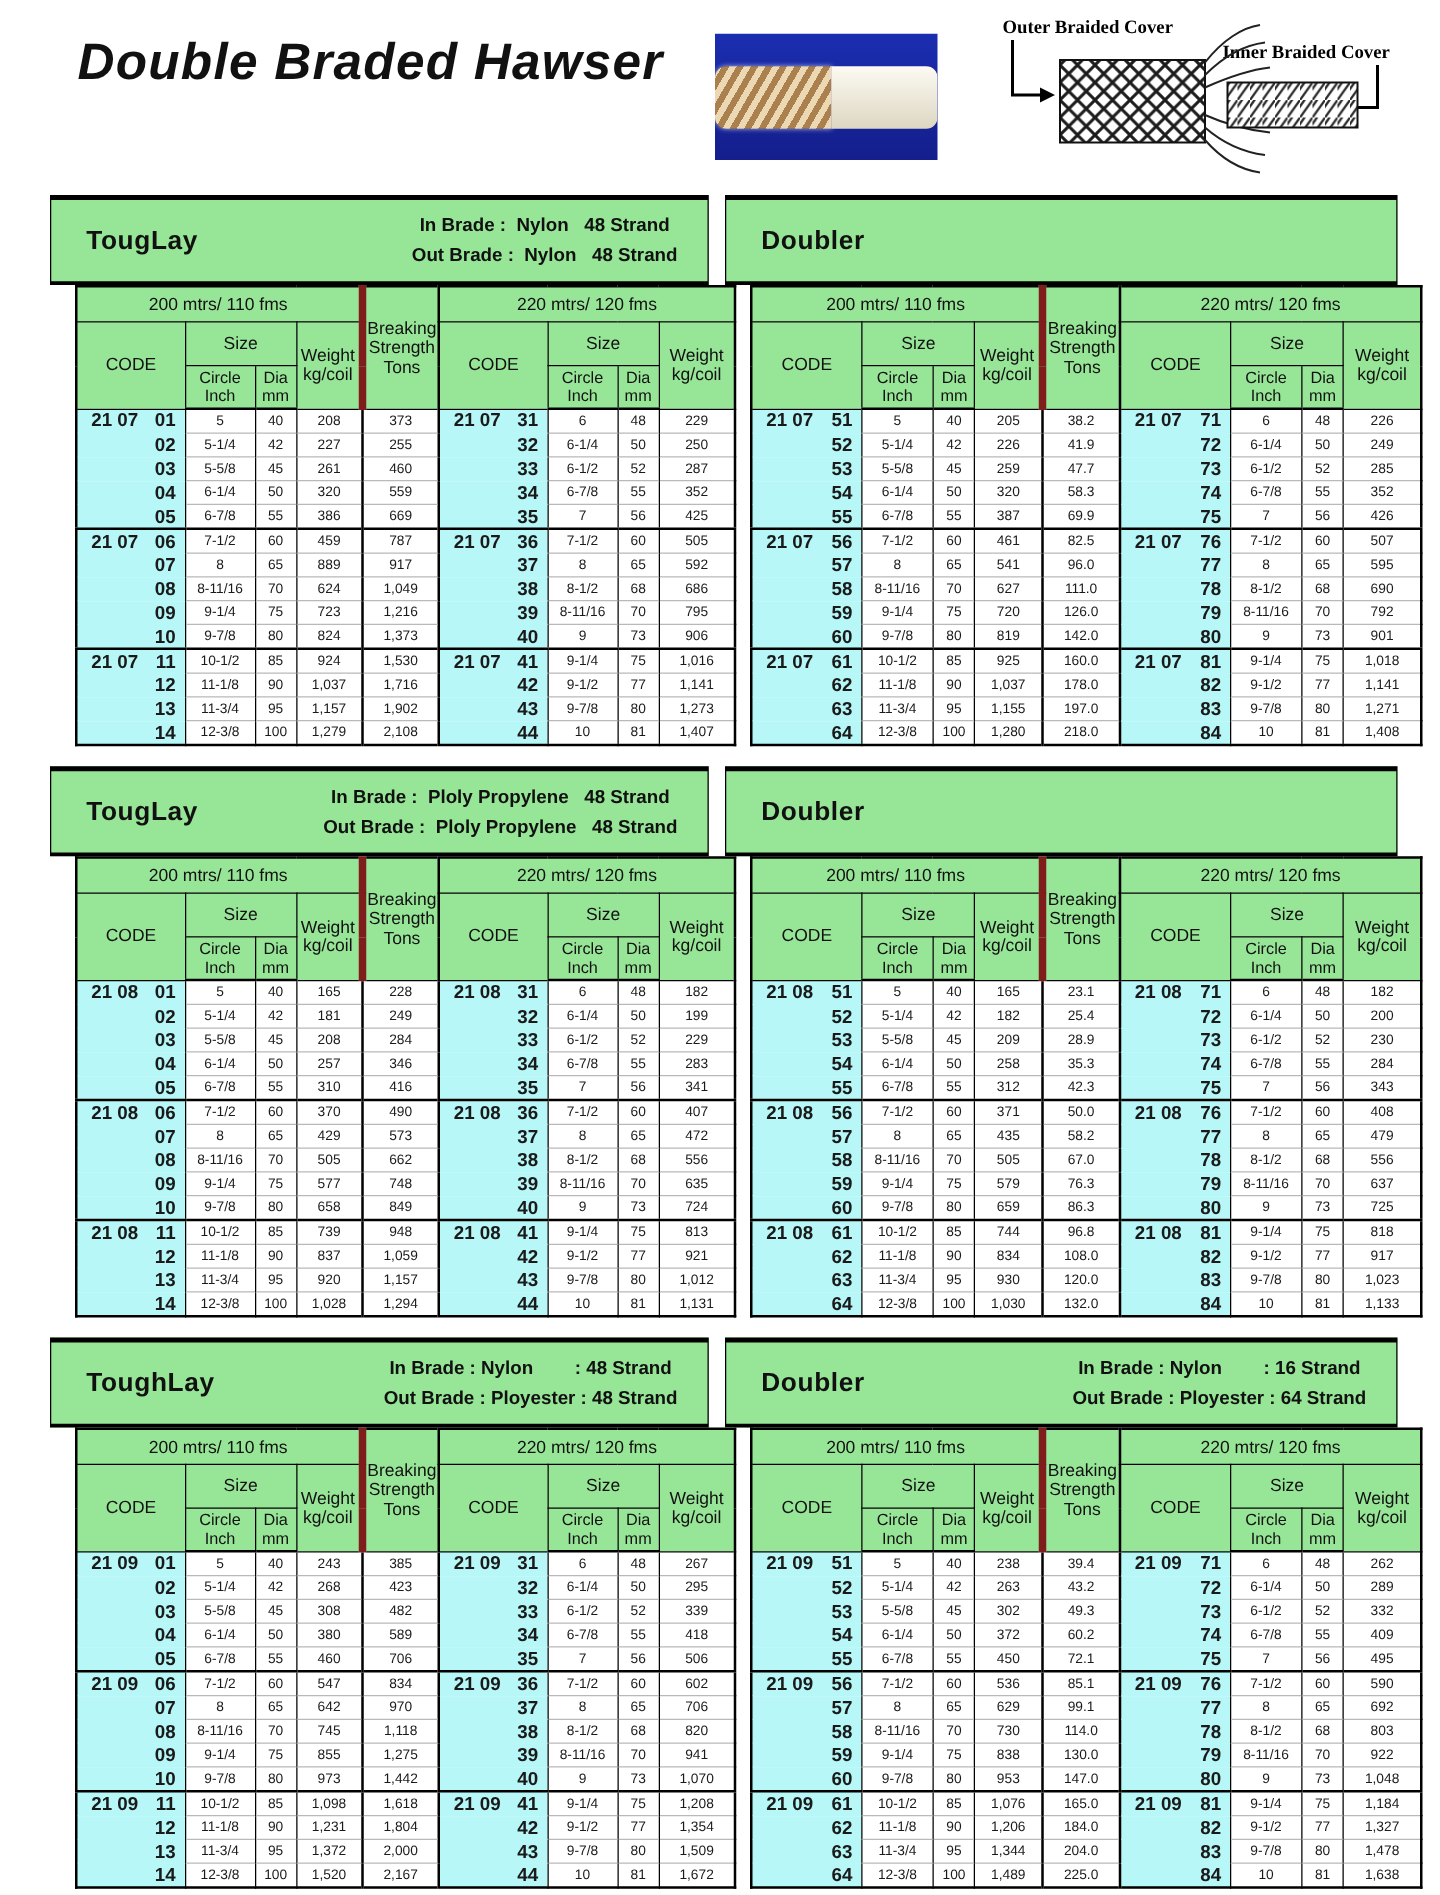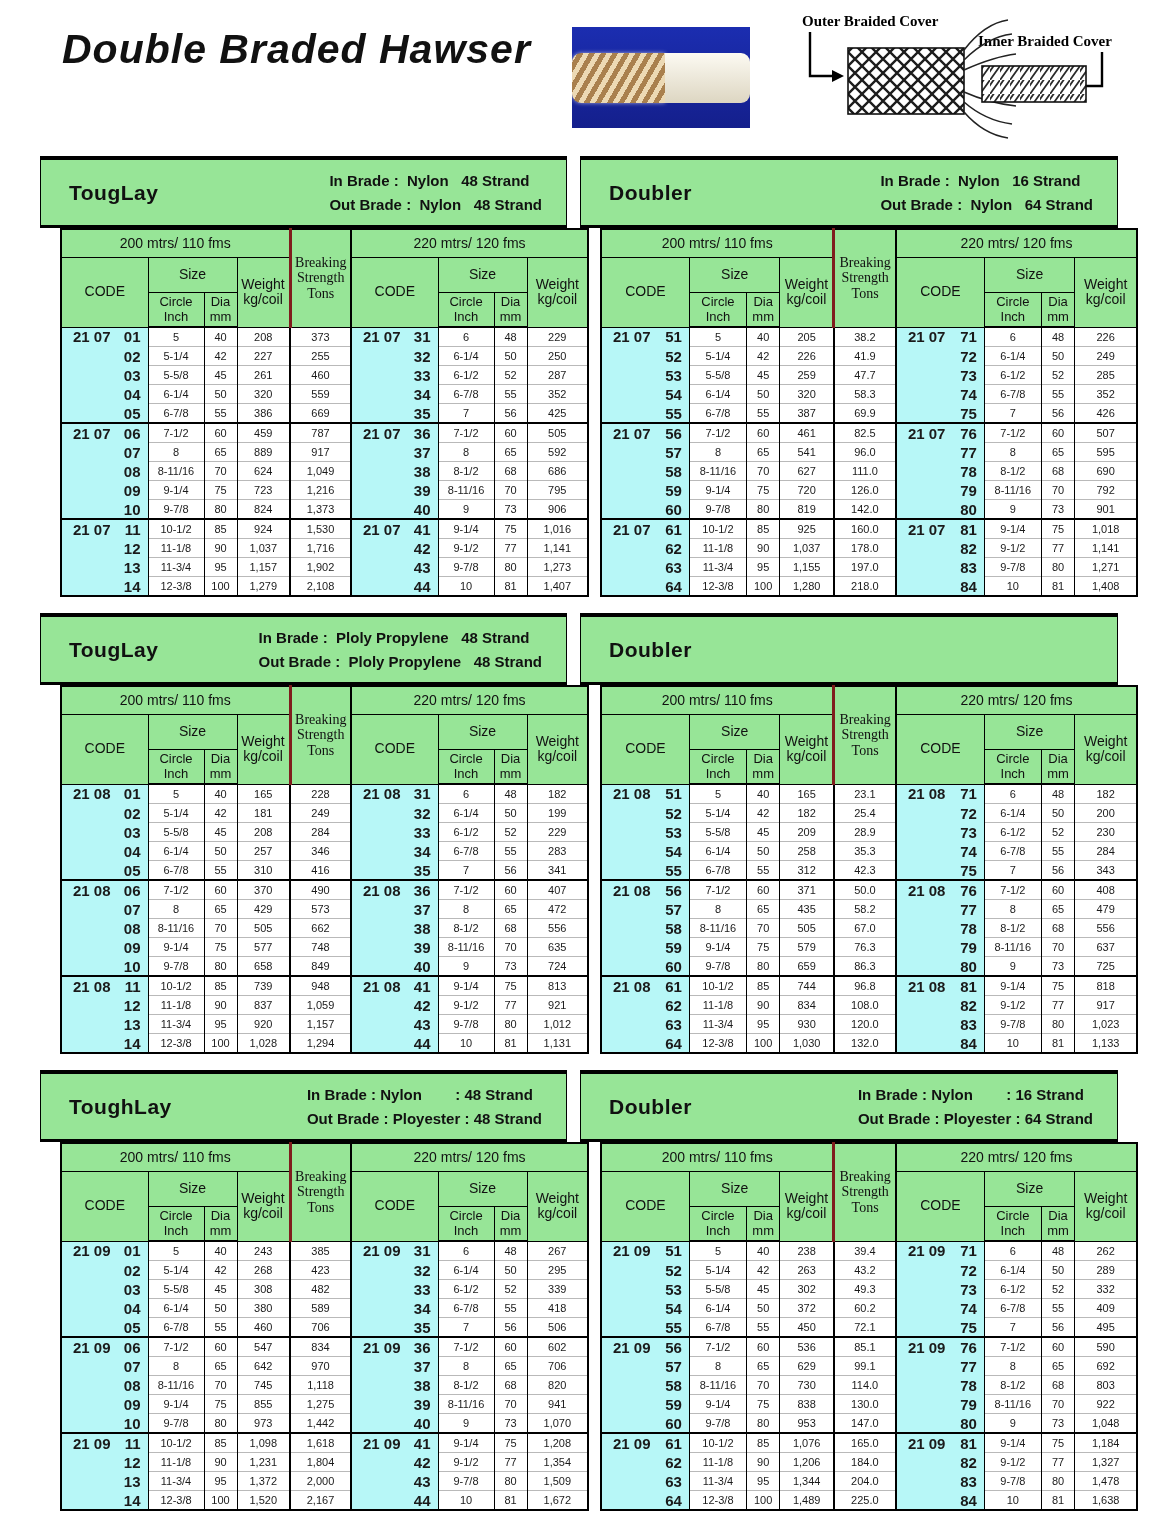--- a/index.html
+++ b/index.html
@@ -13,33 +13,33 @@
   .rope-braid{width:52%;background:repeating-linear-gradient(120deg,#ecd9b4 0 5px,#a9804e 5px 10px);
     border-radius:9px 0 0 9px;box-shadow:0 0 4px rgba(255,255,255,.6);}
   .rope-smooth{flex:1;background:linear-gradient(#fcfaf2,#ddd6c2);border-radius:0 9px 9px 0;}
   .rope-diagram{position:absolute;left:750px;top:10px;}
   .tables{display:grid;grid-template-columns:527px 538px;column-gap:13px;row-gap:16px;
     margin:6px 0 0 40px;}
   .tbl-title{background:var(--green);border:1px solid #000;border-top:4px solid #000;
     border-bottom:3px solid #000;height:72px;display:flex;align-items:center;
     padding:0 10px 0 28px;box-sizing:border-box;}
   .tbl-name{font-size:21px;font-weight:bold;letter-spacing:.5px;}
-  .tbl-brade{margin-left:auto;margin-right:14px;font-size:15px;font-weight:bold;line-height:1.6;}
+  .tbl-brade{margin-left:auto;margin-right:14px;font-size:15px;font-weight:bold;line-height:1.6;text-align:center;}
   .brade-line{white-space:pre;}
   :root{--green:#97e597;--cyan:#b7f7f7;}
   table{border-collapse:collapse;table-layout:fixed;width:100%;border:2px solid #000;margin-left:20px;}
   col.c-code{width:87px}col.c-ci{width:56px}col.c-dia{width:33px}
   col.c-w{width:53px}col.c-bk{width:61px}col.c-w2{width:61px}
   thead th{background:var(--green);border:1px solid #000;font-weight:normal;
     padding:0;line-height:1.12;vertical-align:middle;text-align:center;}
   tr.band th{height:27px;font-size:14px;}
   tr.mid th{height:34px;font-size:14px;}
   tr.sub th{height:33px;font-size:13px;border-bottom:2px solid #000;}
   th.pre{white-space:pre-line;}
-  th.brkh{border-left:3px solid #7f1d1d;border-right:2px solid #000;font-size:13px;font-family:Liberation Serif, serif;}
+  th.brkh{border-left:6px solid #7f1d1d;border-right:2px solid #000;font-size:13px;}
   th.bl2{border-left:2px solid #000;}
   tbody td{height:18px;padding:0;font-size:11px;text-align:center;vertical-align:middle;
     border-left:1px solid #000;border-right:1px solid #000;color:#1a1a1a;}
   tbody tr+tr td{border-top:1px solid #b9b9b9;}
   tbody tr.grp td{border-top:2px solid #000;}
   tbody td.brk{border-left:2px solid #000;border-right:2px solid #000;}
   tbody td.code{background:var(--cyan);font-weight:bold;font-size:15px;text-align:right;
     border-top-color:var(--cyan);}
   tbody tr.grp td.code{border-top-color:#000;}
   tbody td.code .pref{float:left;padding-left:11px;}
@@ -300,24 +300,20 @@
             <td>81</td>
             <td>1,407</td>
           </tr>
         </tbody>
     </table>
   </section>
 
   <section class="product">
     <div class="tbl-title">
       <div class="tbl-name">Doubler</div>
-      <div class="tbl-brade">
-        <div class="brade-line">In Brade :  Nylon   16 Strand</div>
-        <div class="brade-line">Out Brade :  Nylon   64 Strand</div>
-      </div>
     </div>
     <table>
       <colgroup>
           <col class="c-code">
           <col class="c-ci">
           <col class="c-dia">
           <col class="c-w">
           <col class="c-bk">
           <col class="c-code">
           <col class="c-ci">

